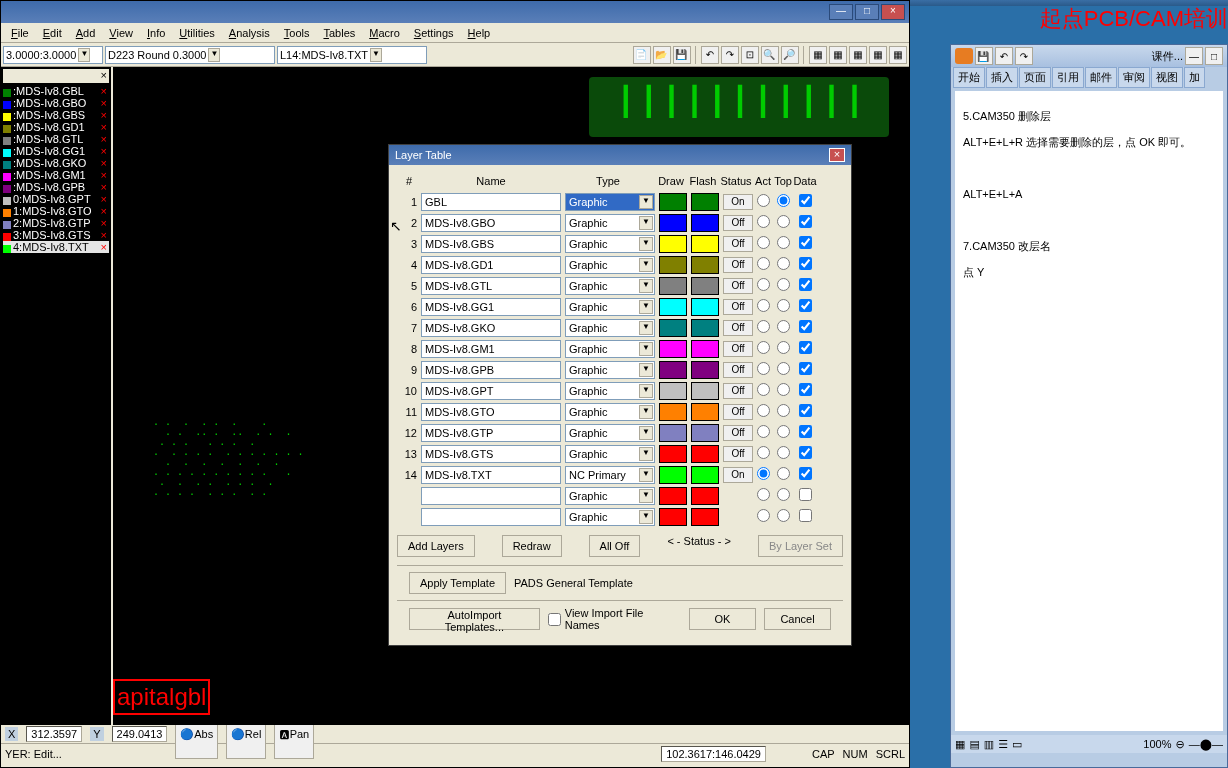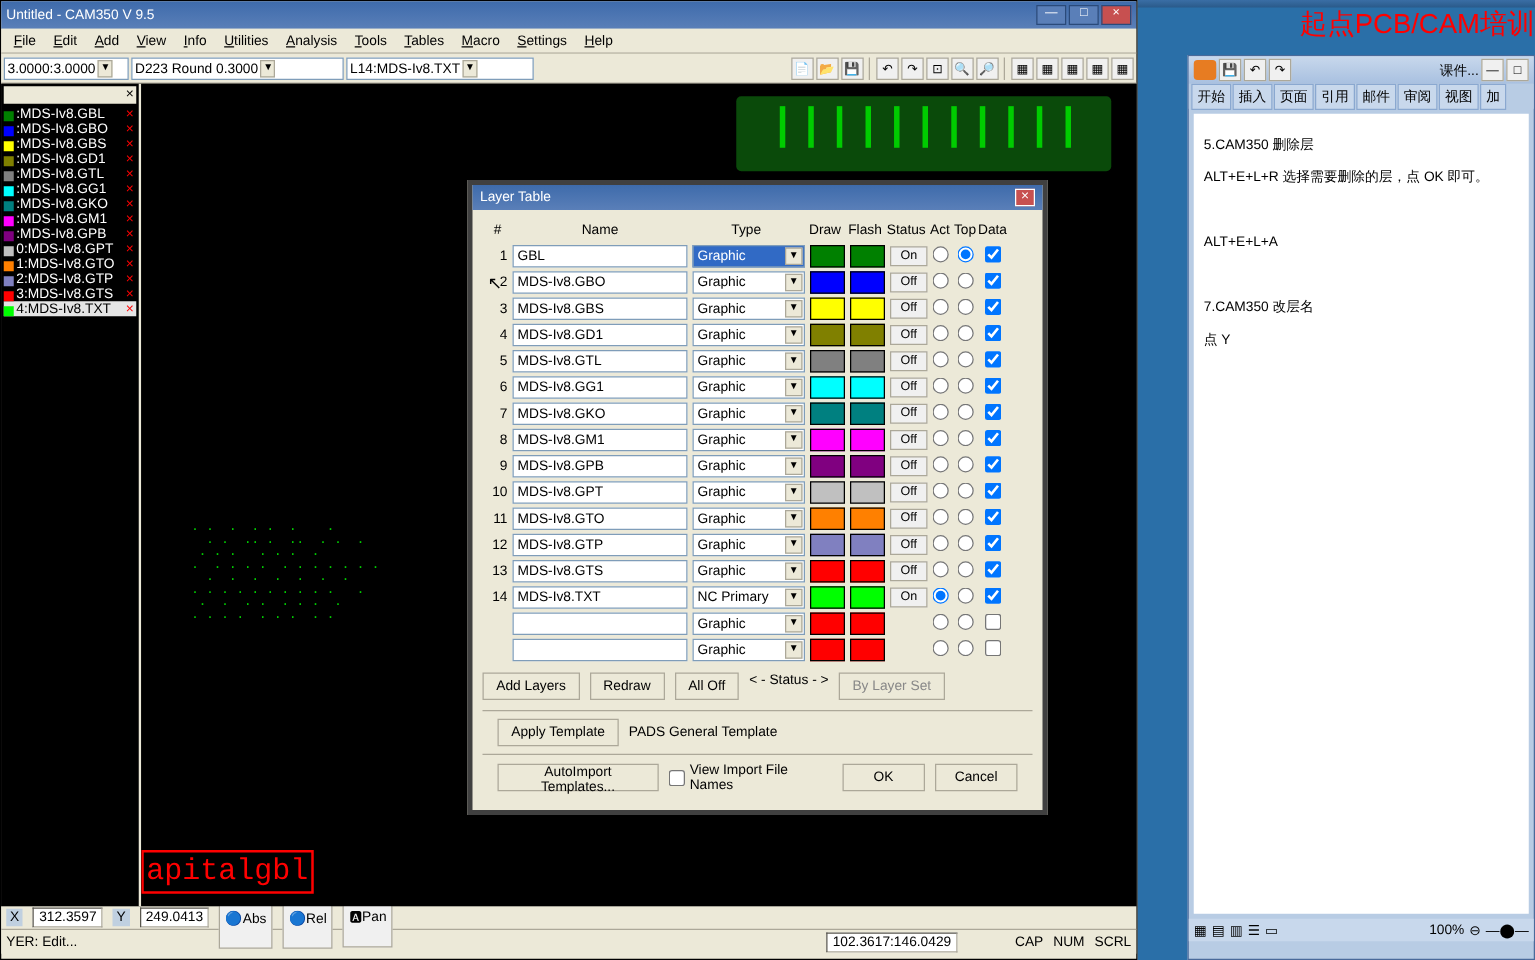--- a/index.html
+++ b/index.html
@@ -21,44 +21,44 @@
 .workspace{display:flex;height:calc(100% - 108px);background:#000}
 .layer-panel{width:112px;background:#000;color:#fff;font-family:monospace;font-size:10px;padding:2px;border-right:2px solid #ece9d8}
 .layer-panel .lp-header{background:#ece9d8;height:14px;margin-bottom:2px;position:relative}
 .layer-panel .lp-header .x{position:absolute;right:2px;top:0;color:#000;cursor:pointer}
 .layer-row{display:flex;align-items:flex-end;height:12px;white-space:nowrap;color:#fff}
 .layer-row.active{background:#e5e5e5;color:#000}
 .layer-row .lx{color:#f00;margin-left:auto;padding-right:2px}
 .layer-row .sq{width:8px;height:8px;margin-right:2px}
 .canvas{flex:1;background:#000;position:relative;overflow:hidden}
 .pcb-deco{position:absolute;color:#0c0}
-.red-label{position:absolute;left:0;bottom:10px;background:#000;color:#f00;font-size:24px;font-family:Liberation Mono, monospace;padding:2px;border:2px solid #f00}
+.red-label{position:absolute;left:0;bottom:10px;background:#000;color:#f00;font-size:24px;font-family:Liberation Sans, sans-serif;padding:2px;border:2px solid #f00}
 .statusbar{height:20px;background:#ece9d8;border-top:1px solid #aca899;display:flex;align-items:center;padding:0 4px;gap:8px;font-size:10px}
 .statusbar2{height:18px;background:#ece9d8;display:flex;align-items:center;padding:0 4px;gap:8px;font-size:10px}
 .coord-box{border:1px inset #aca899;padding:1px 4px;background:#fff}
 .sb-btn{border:1px solid #aca899;padding:17px 4px;background:#f0f0f0;cursor:pointer}
 
 
-.dialog{position:absolute;left:374px;top:144px;width:464px;background:#ece9d8;border:4px solid #404040;box-shadow:2px 2px 4px rgba(0,0,0,0.4)}
+.dialog{position:absolute;left:388px;top:144px;width:464px;background:#ece9d8;border:1px solid #404040;box-shadow:2px 2px 4px rgba(0,0,0,0.4)}
 .dlg-title{height:20px;background:linear-gradient(#3e6bab,#5a7fb8);color:#fff;display:flex;align-items:center;padding:0 6px}
 .dlg-title .x{margin-left:auto;width:16px;height:14px;background:#c75050;border:1px solid #fff;text-align:center;line-height:10px;cursor:pointer}
 .dlg-body{padding:8px}
 .lt-header{display:flex;padding:2px 0 4px 0;font-size:10px}
 .lt-header div{text-align:center}
 .lt-row{display:flex;align-items:center;height:21px;gap:0}
 .lt-num{width:24px;text-align:right;padding-right:4px}
 .lt-name{width:140px;height:18px;border:1px solid #7f9db9;background:#fff;padding:0 3px;display:flex;align-items:center}
 .lt-type{width:90px;height:18px;border:1px solid #7f9db9;background:#fff;display:flex;align-items:center;padding:0 3px;margin-left:4px;position:relative}
 .lt-type.sel{background:#316ac5;color:#fff}
 .lt-type .arrow{position:absolute;right:1px;width:14px;height:14px;background:#ece9d8;border:1px solid #aca899;text-align:center;line-height:10px;font-size:8px;color:#000}
 .lt-color{width:28px;height:18px;border:1px solid #000;margin-left:4px}
 .lt-status{width:30px;height:16px;margin-left:4px;border:1px solid #aca899;background:#f0f0f0;text-align:center;line-height:14px;font-size:10px;cursor:pointer}
 .lt-radio{width:20px;text-align:center}
 .lt-check{width:24px;text-align:center}
-.dlg-btns{display:flex;gap:8px;padding:8px 0;justify-content:flex-start}
+.dlg-btns{display:flex;gap:20px;padding:8px 0;justify-content:space-between}
 .btn{height:22px;padding:0 10px;border:1px solid #aca899;background:#ece9d8;cursor:pointer;font-size:11px}
 .dlg-bottom{display:flex;align-items:center;gap:8px;padding:6px 12px;border-top:1px solid #aca899}
 
 
 .word-panel{position:absolute;right:0;top:44px;width:278px;height:724px;background:#b8cce4;border:1px solid #4a6a9a}
 .word-toolbar{height:22px;background:linear-gradient(#c8d8ec,#a8c0e0);display:flex;align-items:center;padding:0 4px;gap:2px}
 .word-tabs{height:20px;background:#b8cce4;display:flex;align-items:center;padding:0 2px;gap:1px;font-size:10px}
 .word-tab{padding:2px 4px;background:#c8d8ec;border:1px solid #8aa8d0;cursor:pointer}
 .word-doc{background:#fff;margin:4px;height:640px;padding:10px 8px;font-size:14px;line-height:2;overflow:hidden}
 .word-doc p{margin:4px 0}
@@ -73,21 +73,20 @@
 .scroll-hint{position:absolute;right:2px;top:0;bottom:0;width:14px;background:#ece9d8}
 .cursor-arrow{position:absolute;left:390px;top:218px;font-size:14px;color:#000;pointer-events:none}
 </style>
 </head>
 <body>
 
 <div class="taskbar"></div>
 
 <div class="cam-window">
   <div class="titlebar">
-    <span class="title">Untitled - CAM350 V 9.5</span>
     <div class="win-btns">
       <div class="win-btn">—</div>
       <div class="win-btn">□</div>
       <div class="win-btn close">×</div>
     </div>
   </div>
   <div class="menubar" id="menubar">
       <span><u>F</u>ile</span>
       <span><u>E</u>dit</span>
       <span><u>A</u>dd</span>

